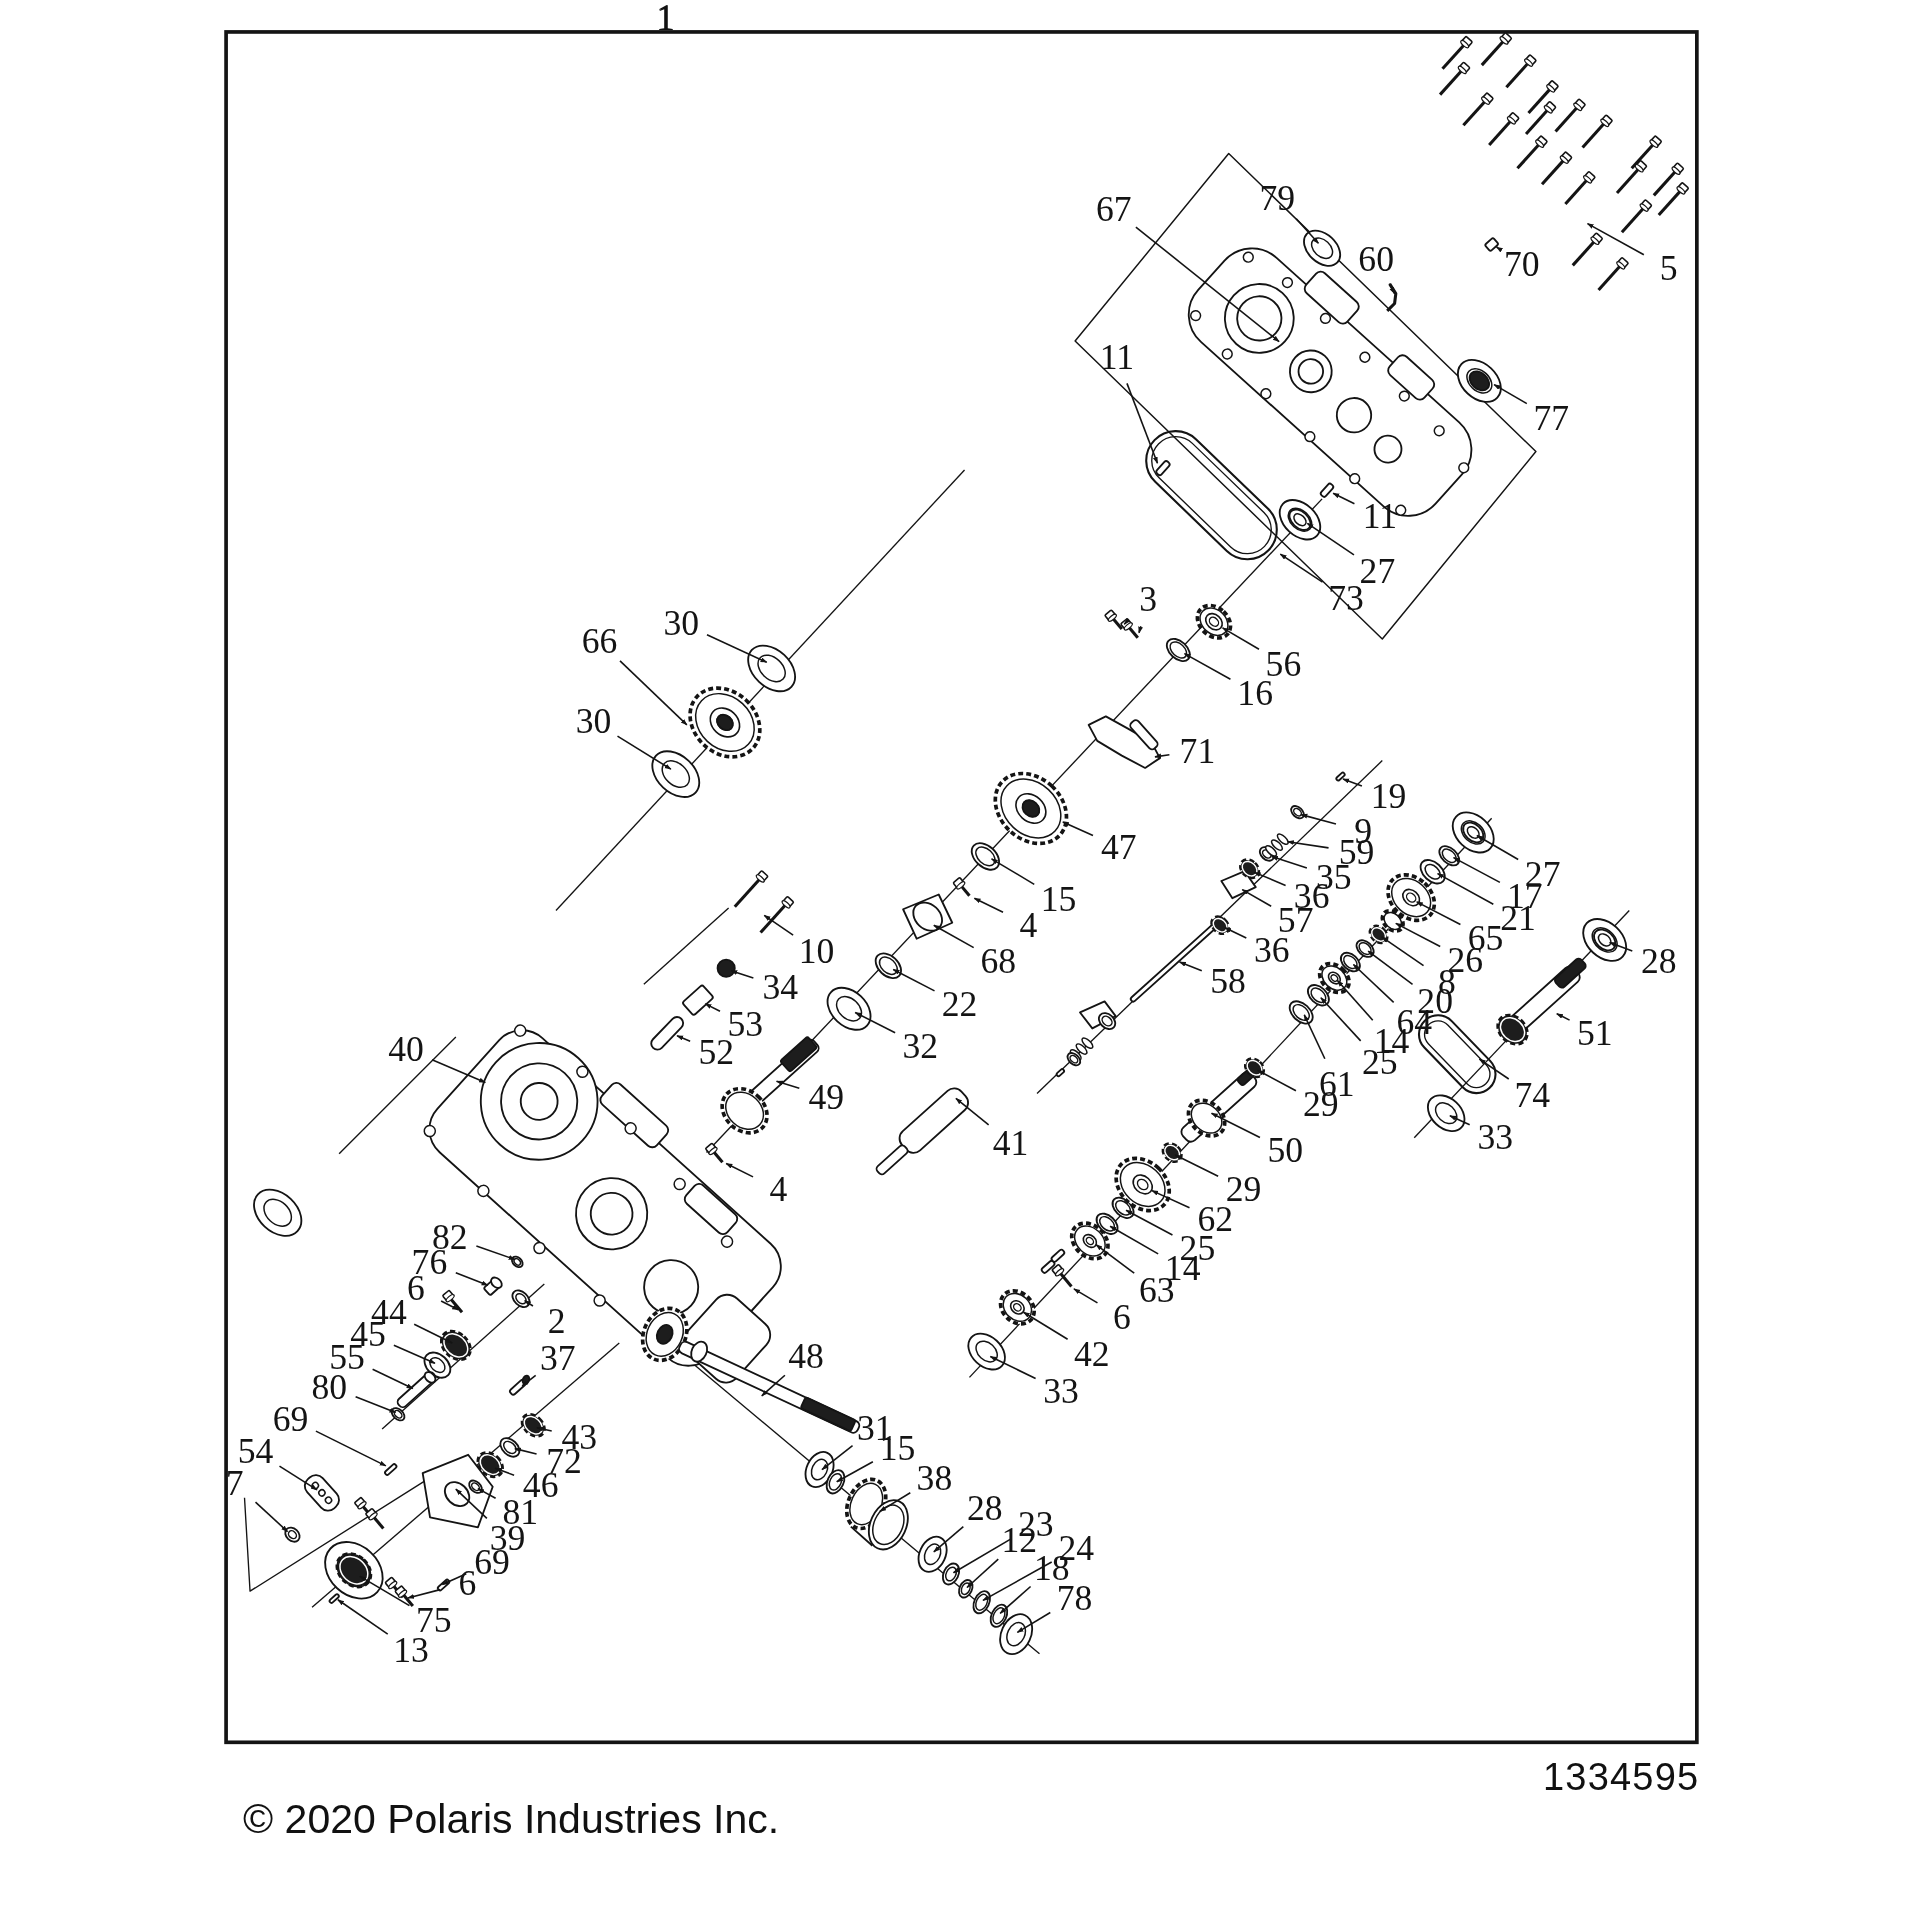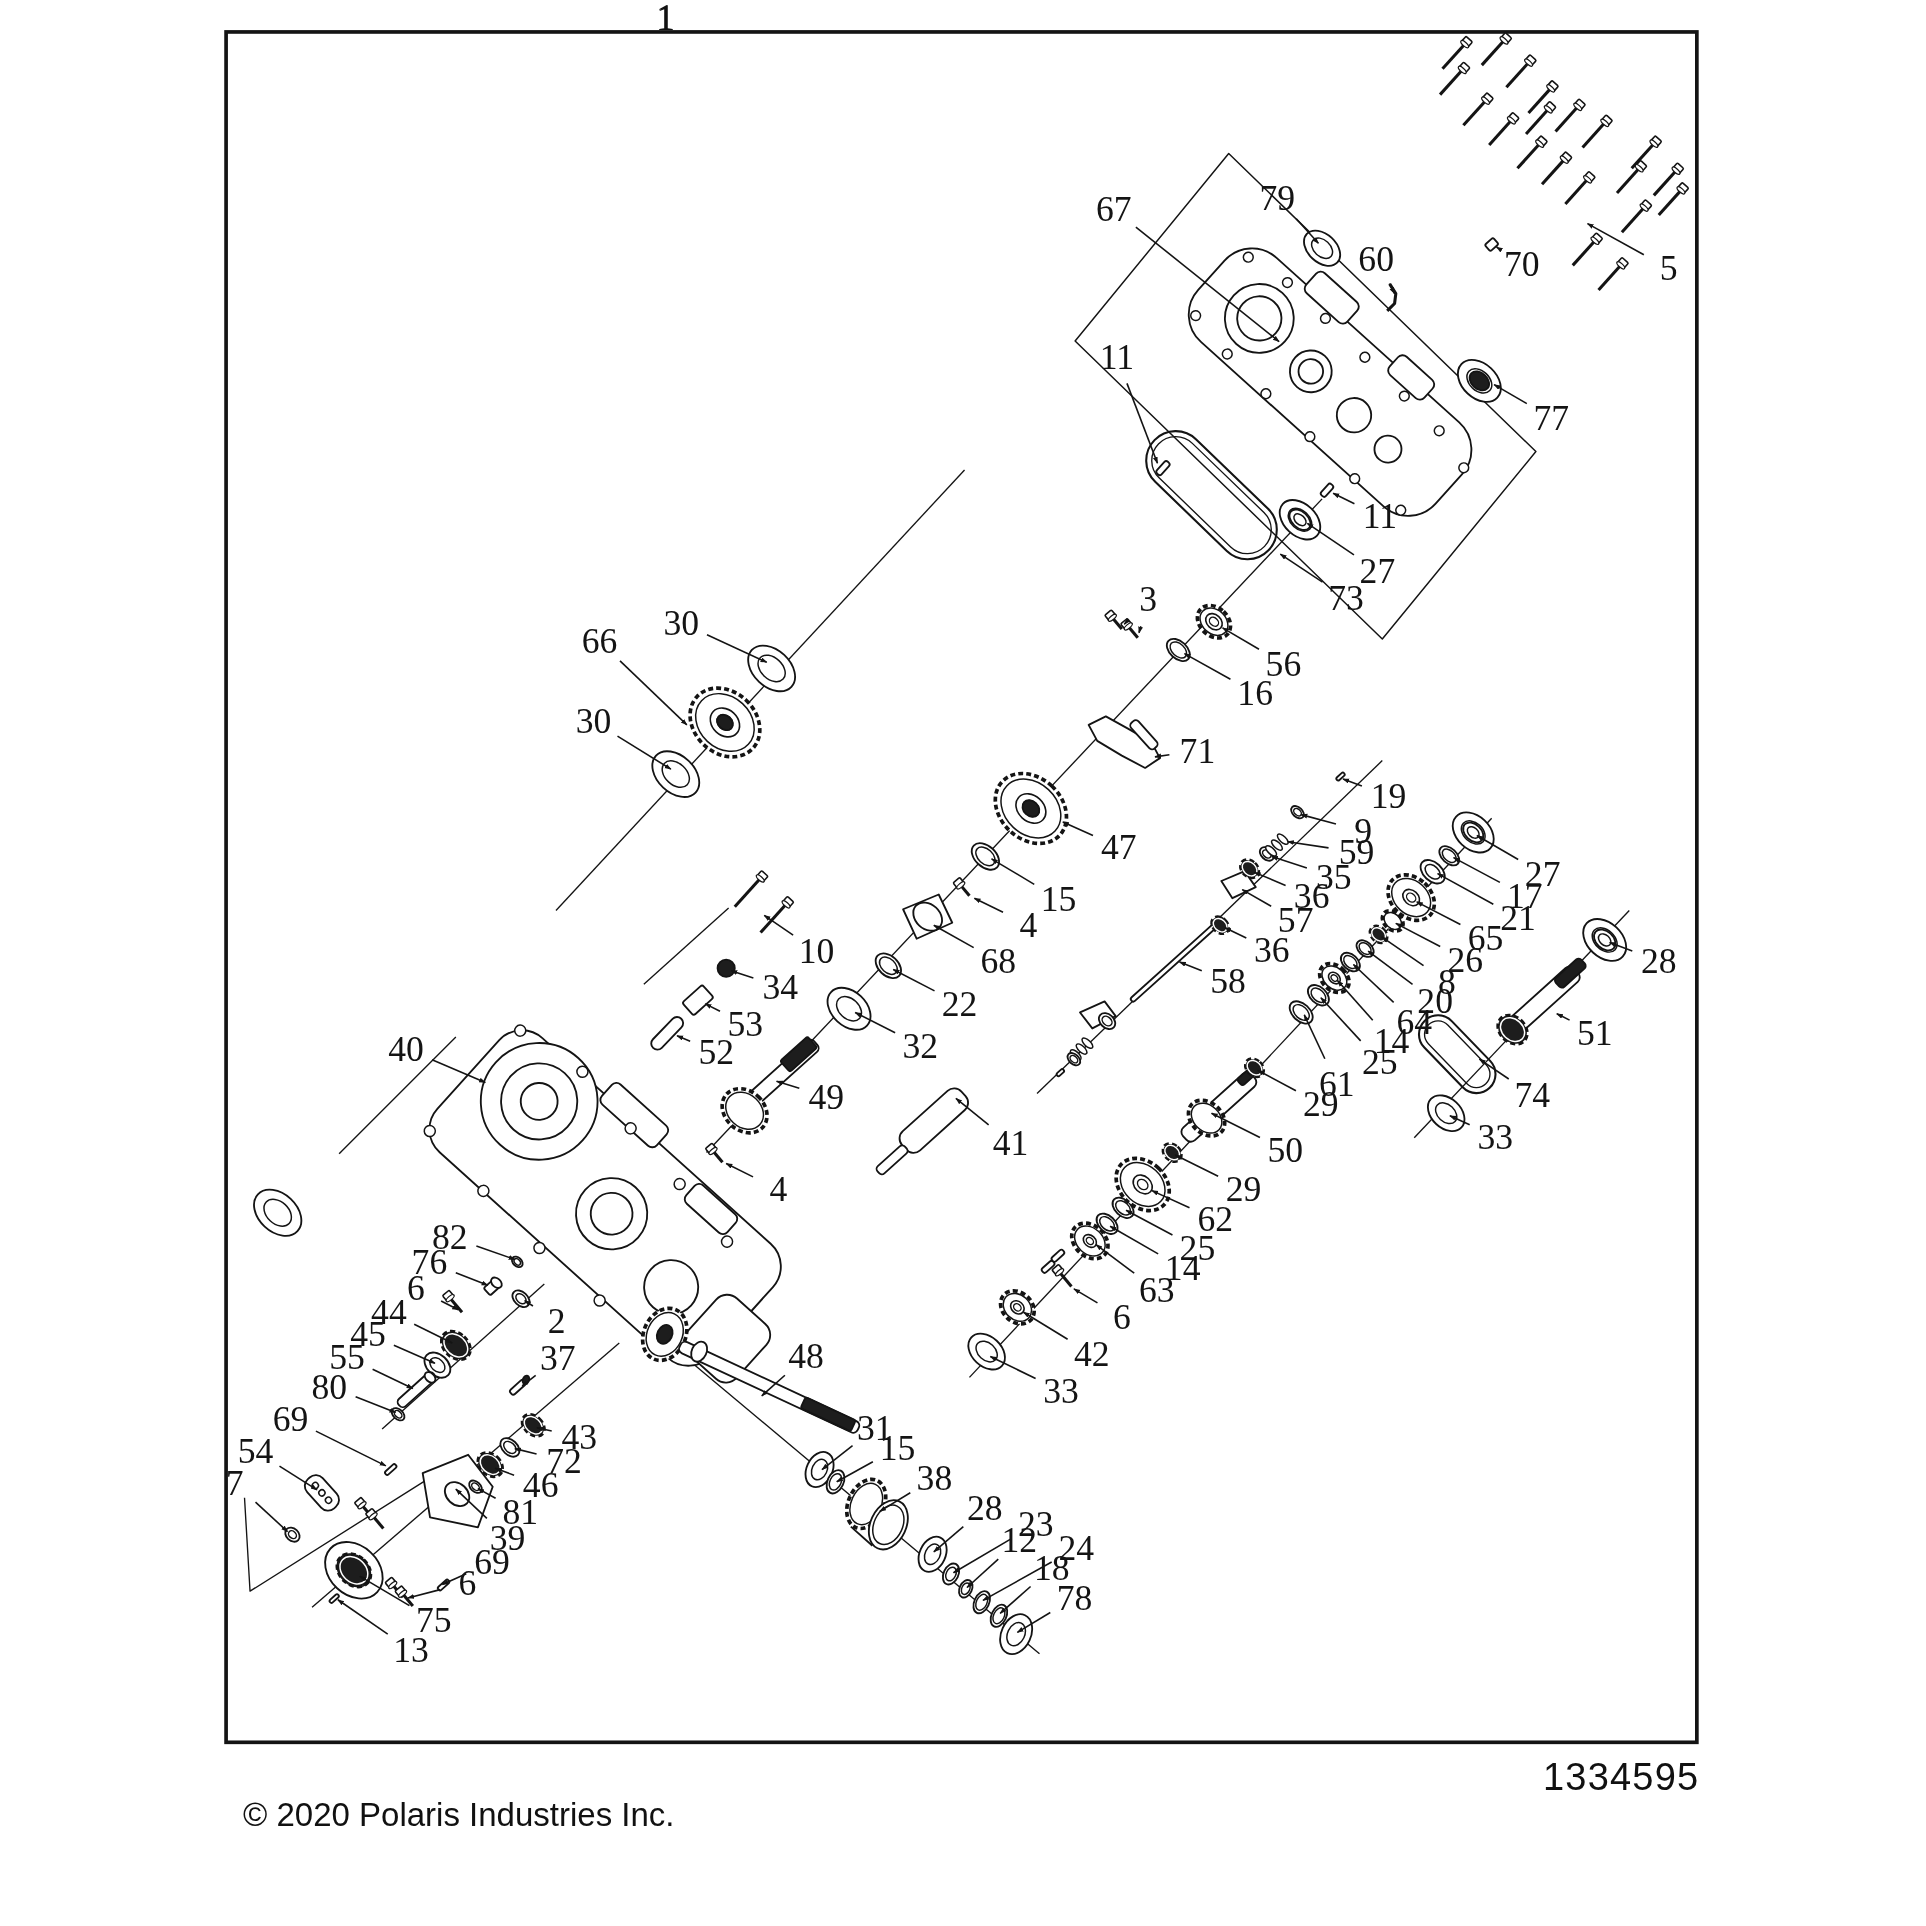--- a/index.html
+++ b/index.html
@@ -1,21 +1,21 @@
 <!DOCTYPE html>
 <html style="font-size:9.8px"><head>
 <meta charset="utf-8">
 <style>
   html,body{margin:0;padding:0;background:#ffffff;}
   .page{position:relative;width:1926px;height:1926px;background:#ffffff;overflow:hidden;
         font-family:"Liberation Serif",serif;color:#111;}
   #diagram{position:absolute;left:0;top:0;width:1926px;height:1926px;}
   .fig-num{position:absolute;left:638px;top:-4.9px;width:55px;text-align:center;
            font-size:38px;font-family:"Liberation Serif",serif;}
-  .copyright{position:absolute;left:243px;top:1796px;font-size:33px;
+  .copyright{position:absolute;left:243px;top:1796px;font-size:41px;
              font-family:"Liberation Sans",sans-serif;}
   .docnum{position:absolute;left:1543px;top:1756px;font-size:38px;
           font-family:"Liberation Sans",sans-serif;letter-spacing:1.2px;text-align:right;}
 </style>
 </head>
 <body>
 
 <div class="page">
   <svg id="diagram" viewBox="0 0 3135 3135" xmlns="http://www.w3.org/2000/svg">
     <defs>

